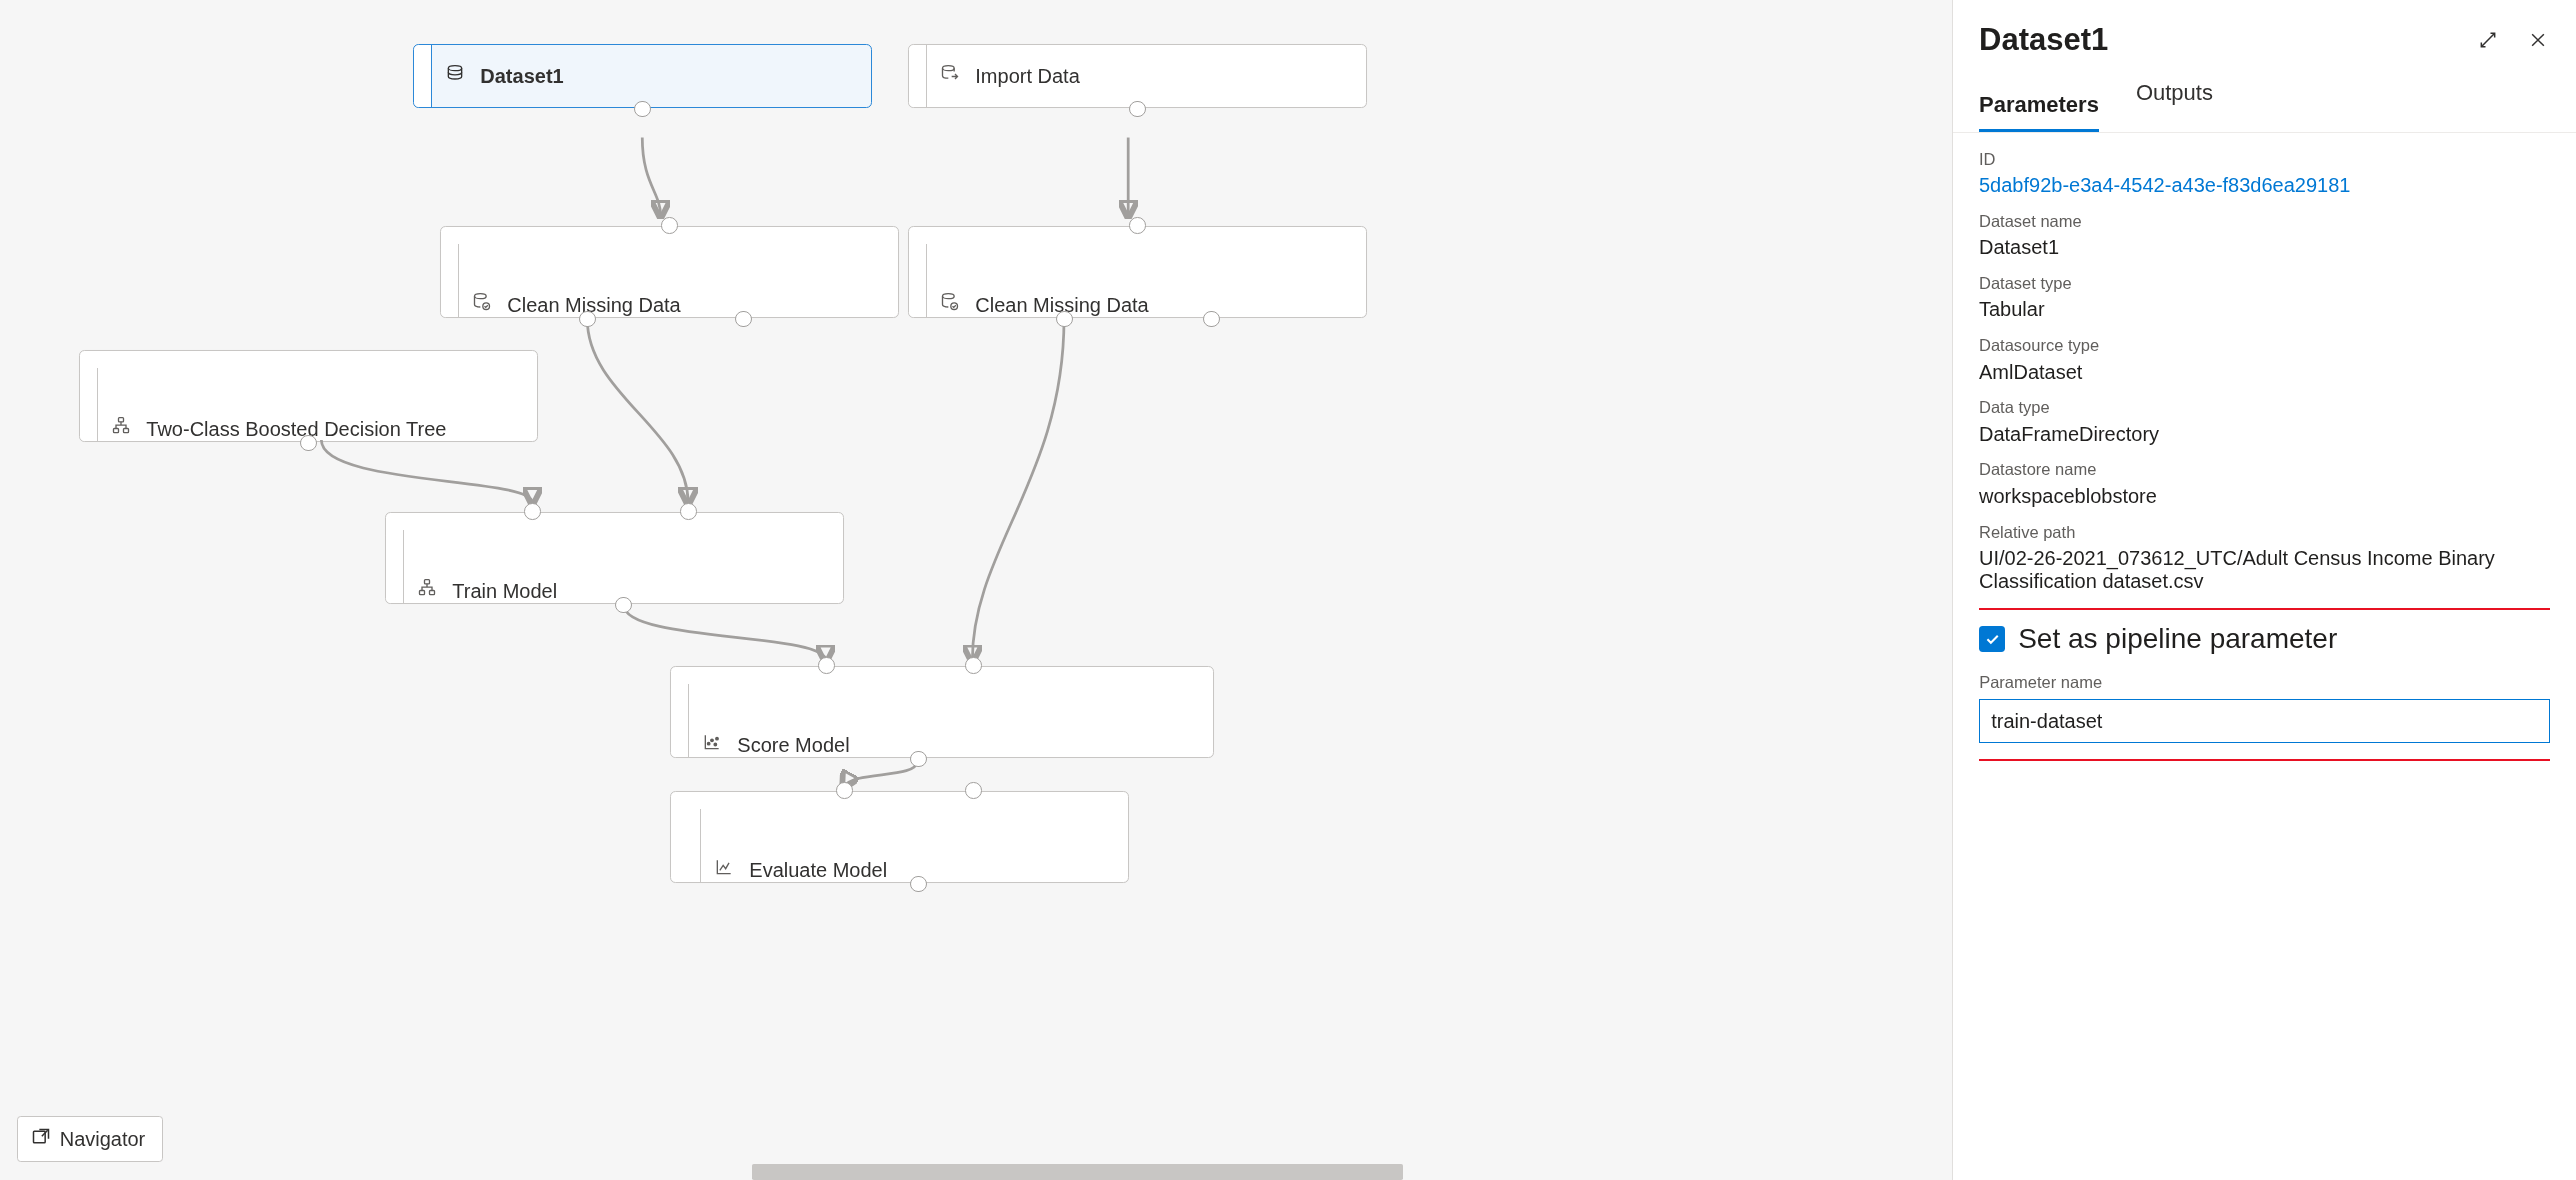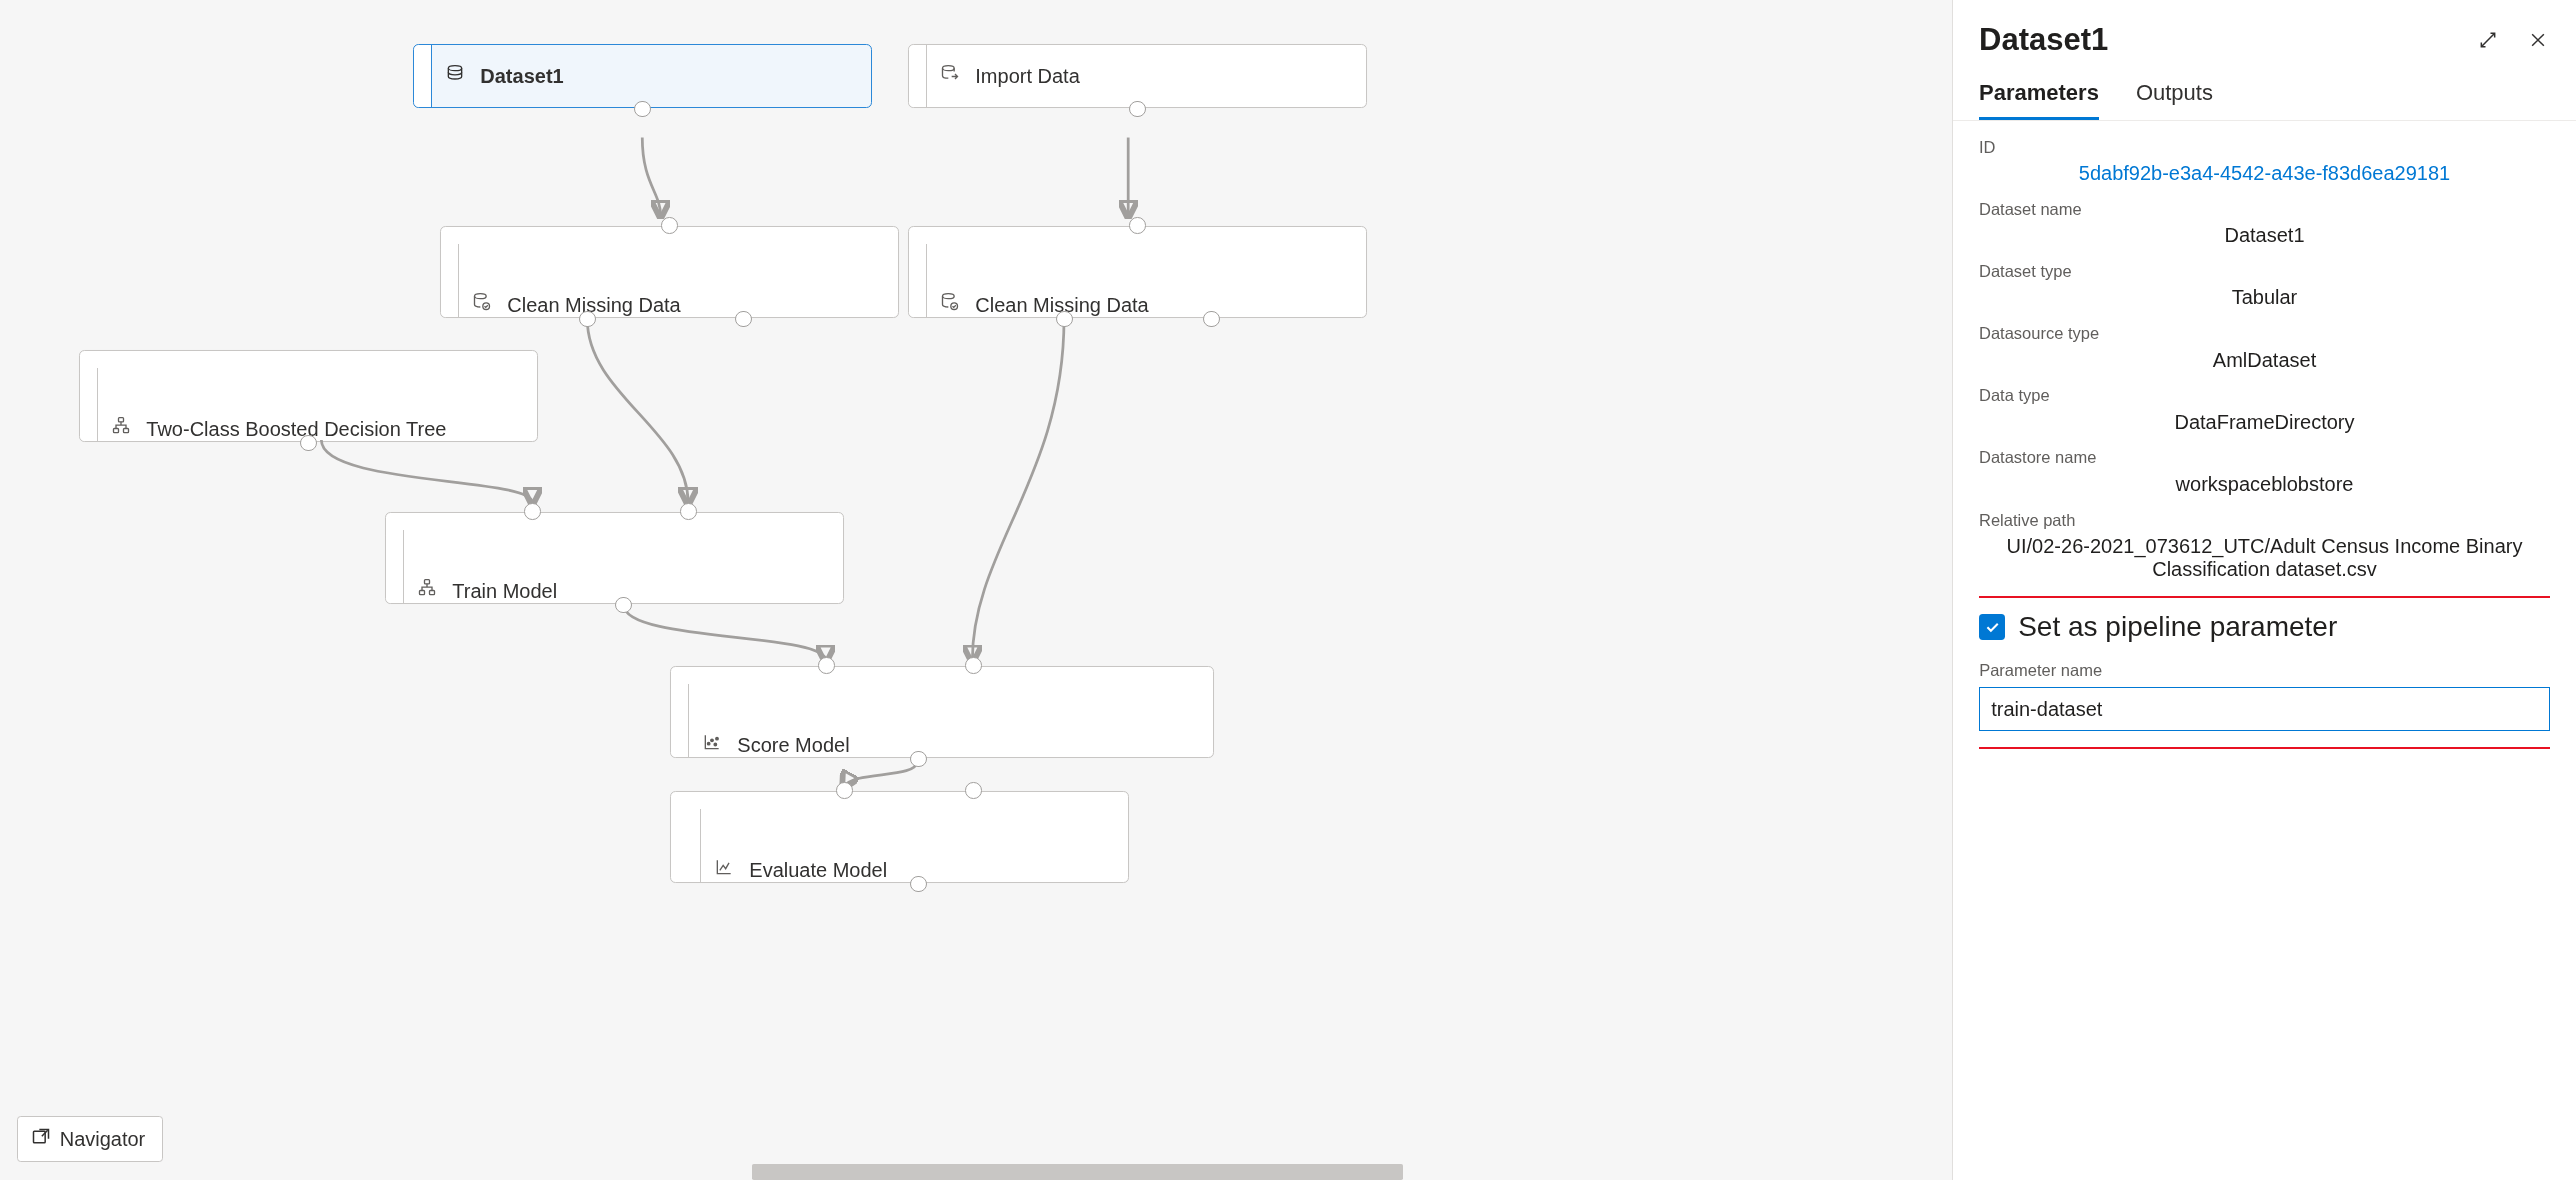--- a/index.html
+++ b/index.html
@@ -138,35 +138,35 @@
   .tab {
     font-size: 22px;
     color: #323130;
     padding: 5.5px 0 11px 0;
     cursor: pointer;
   }
   .tab.active {
     font-weight: 600;
     color: #201f1e;
     border-bottom: 3.7px solid #0078d4;
+    margin-top: 12px;
   }
   .props {
     overflow-y: auto;
     flex: 1 1 auto;
   }
   .prop { margin-bottom: 14.7px; }
   .prop .k {
     font-size: 16.5px;
     color: #605e5c;
     margin-bottom: 5.5px;
   }
   .prop .v {
     font-size: 20px;
     color: #201f1e;
-    text-align: center;
   }
   .prop .v.link {
     color: #0078d4;
   }
   .highlight-box {
     border: 2.8px solid #e81123;
     margin: 5.5px -16.5px 0 -16.5px;
     padding: 13px 14.7px 16.5px 14.7px;
     border-radius: 1.8px;
   }

